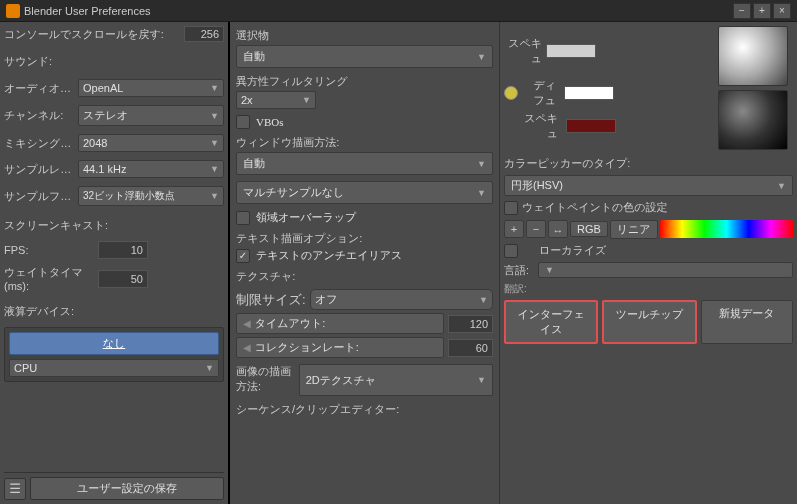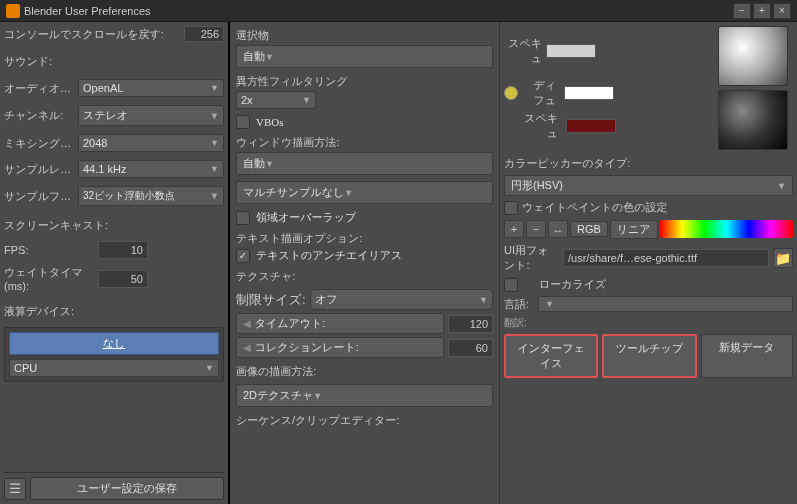--- a/index.html
+++ b/index.html
@@ -227,21 +227,21 @@
     }
     .full-dropdown {
       background: #5a5a5a;
       border: 1px solid #3a3a3a;
       color: #e0e0e0;
       padding: 3px 6px;
       font-size: 11px;
       width: 100%;
       display: flex;
       align-items: center;
-      justify-content: flex-start;
+      justify-content: space-between;
       cursor: pointer;
       border-radius: 2px;
     }
     .aniso-row {
       display: flex;
       align-items: center;
       gap: 4px;
     }
     .aniso-dropdown {
       background: #5a5a5a;
@@ -328,21 +328,21 @@
       cursor: pointer;
       border-radius: 2px;
     }
     .chevron-icon {
       color: #888;
       font-size: 10px;
       margin-right: 4px;
     }
     .image-section {
       display: flex;
-      flex-direction: column;
+      flex-direction: row;
       gap: 3px;
     }
     
     .right-panel {
       flex: 1;
       background: #4a4a4a;
       padding: 4px;
       display: flex;
       flex-direction: column;
     }
@@ -834,25 +834,20 @@
     <div class="rgb-bar" style="margin-top:4px;">
       <div class="rgb-btn">+</div>
       <div class="rgb-btn">−</div>
       <div class="rgb-btn">↔</div>
       <div class="rgb-label">RGB</div>
       <div class="linear-label">リニア</div>
       <div class="rainbow-bar"></div>
     </div>
 
     <div class="font-section">
-      <div class="font-row">
-        <span class="font-label">UI用フォント:</span>
-        <input class="font-input" type="text" value="/usr/share/f…ese-gothic.ttf" style="">
-        <div class="font-browse-btn">📁</div>
-      </div>
       <div class="localize-row">
         <div class="weight-checkbox"></div>
         <span class="weight-label">ローカライズ</span>
       </div>
       <div class="lang-row">
         <span class="lang-label">言語:</span>
         <div class="lang-dropdown">
           <span class="dropdown-arrow">▼</span>
         </div>
       </div>

